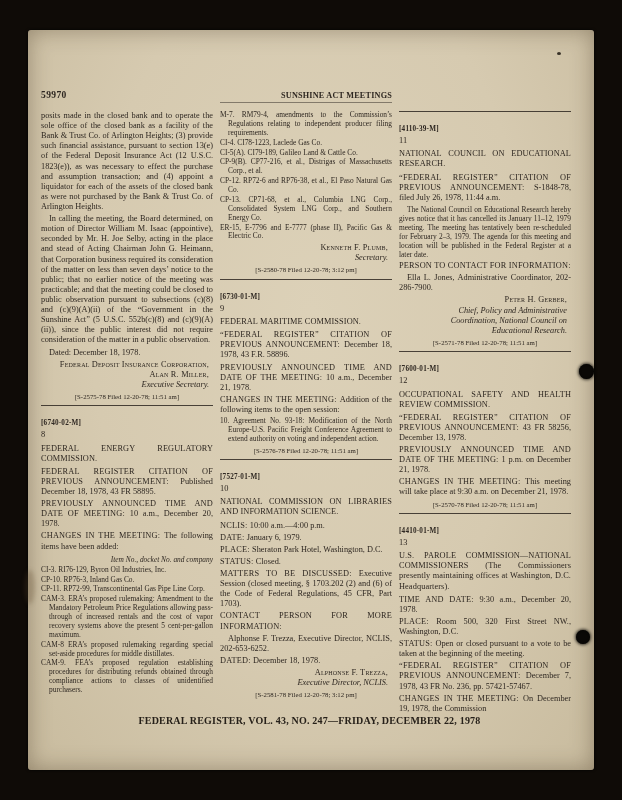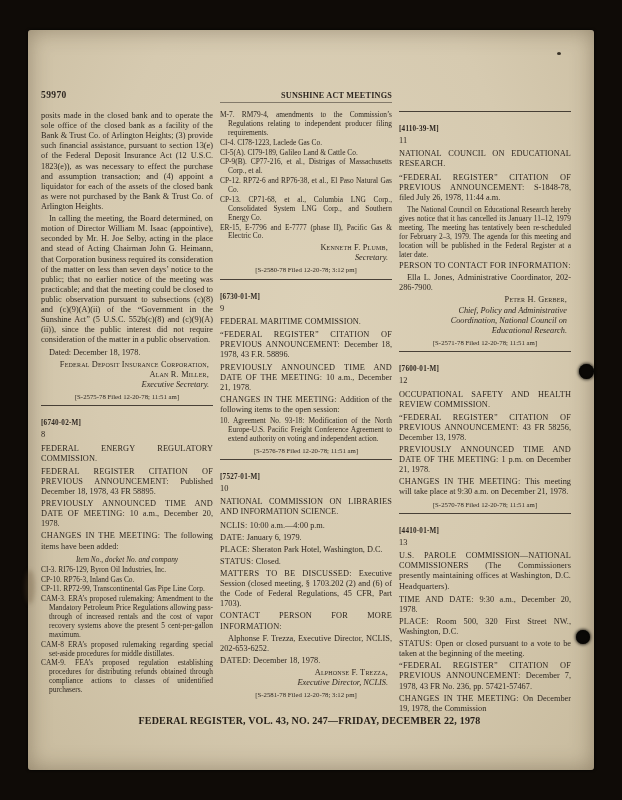--- a/index.html
+++ b/index.html
@@ -32,21 +32,21 @@
   .lab { letter-spacing:.2px; }
   .lab::after { content:" "; }
   .docket-item {
     font-size:7.4px; line-height:1.2; padding-left:8px; text-indent:-8px;
     margin-bottom:1px;
   }
   .session-item {
     font-size:7.4px; line-height:1.2; padding-left:8px; text-indent:-8px;
     margin-bottom:1px;
   }
-  .list-heading { text-align:center; font-style:italic; font-size:7.4px; margin:3px 0 2px; }
+  .list-heading { text-align:right; font-style:italic; font-size:7.4px; margin:3px 0 2px; }
   .notice { font-size:7.4px; line-height:1.22; text-indent:8px; margin-bottom:2px; }
   .sig { text-align:right; margin:2px 4px 3px 0; }
   .sc { font-variant:small-caps; letter-spacing:.2px; }
   .em { font-style:italic; }
   .sig-title-long { font-style:italic; text-align:right; margin-left:16px; }
   .filing { font-size:6.8px; text-align:center; margin:3px 0 3px; }
   .divider { border-top:1px solid rgba(46,39,33,.85); margin:4px 0 2px; padding-top:12px; }
   .code { font-weight:bold; font-size:7.2px; letter-spacing:.2px; }
   .entry-num { text-align:left; font-size:8.4px; margin:2px 0 3px; }
   .agency { margin-bottom:3px; letter-spacing:.1px; text-indent:0; }

